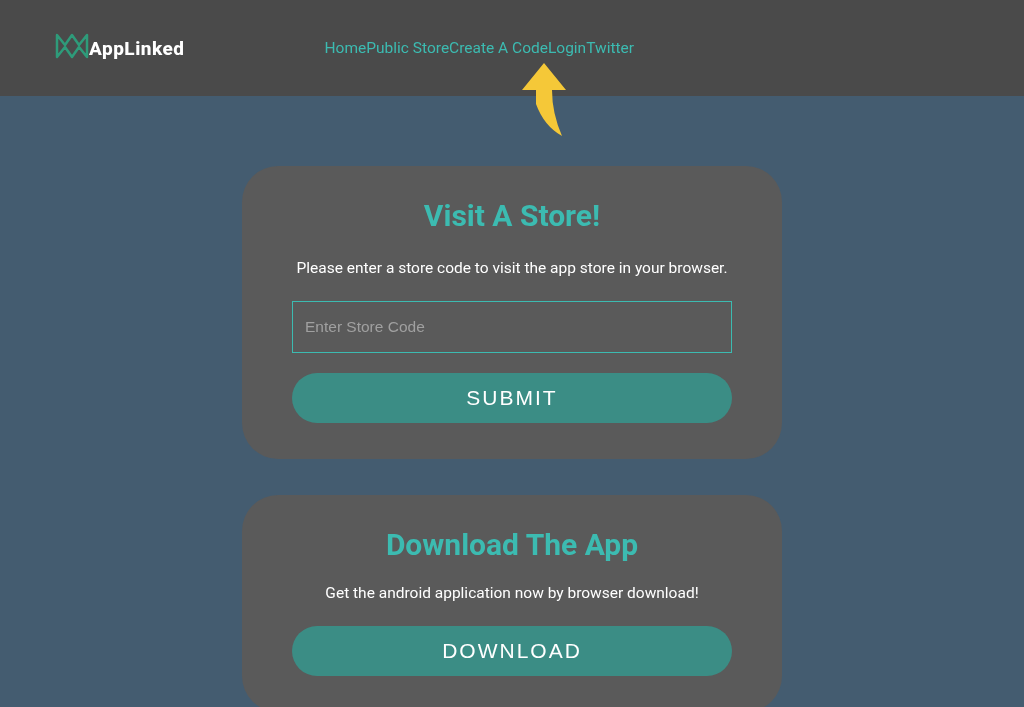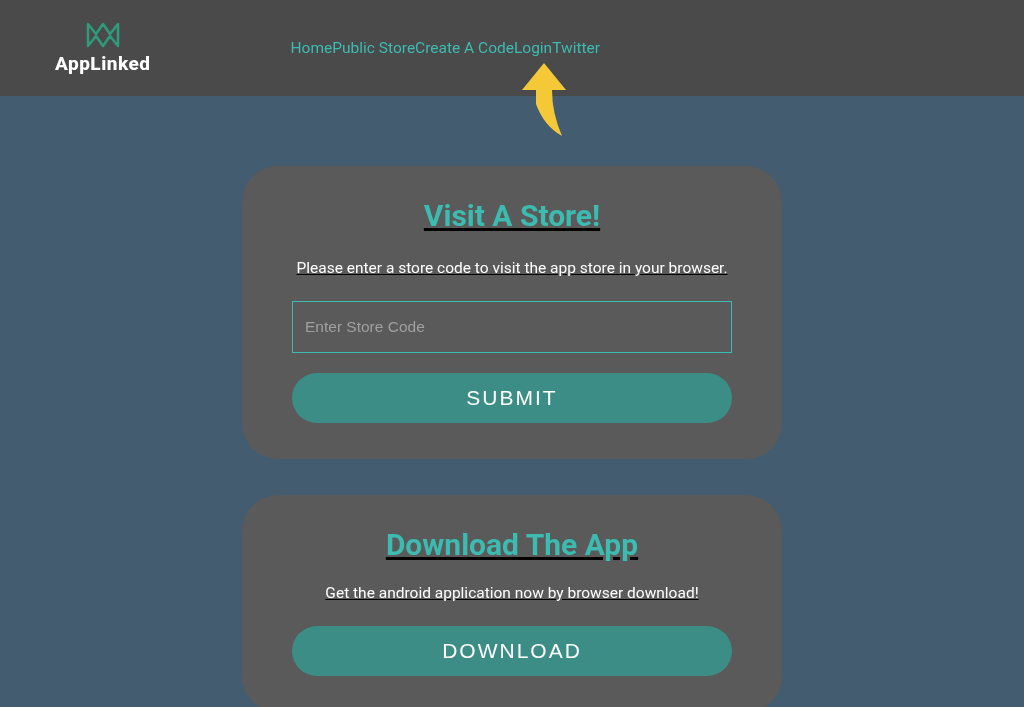--- a/index.html
+++ b/index.html
@@ -16,21 +16,21 @@
     }
     .header {
       background: #4a4a4a;
       height: 96px;
       display: flex;
       align-items: center;
       padding: 0 20px;
     }
     .logo-block {
       display: flex;
-      flex-direction: column;
+      flex-direction: row;
       align-items: center;
       margin-left: 35px;
     }
     .logo-icon {
       width: 34px;
       height: 26px;
       margin-bottom: 4px;
     }
     .logo-text {
       color: white;
@@ -63,21 +63,20 @@
       flex-direction: column;
       align-items: center;
       gap: 36px;
     }
     .card {
       background: #5a5a5a;
       border-radius: 36px;
       width: 540px;
       padding: 32px 50px 36px 50px;
       text-align: center;
-      text-decoration: underline;
     }
     .card h2 {
       color: #3cbbb1;
       font-size: 30px;
       font-weight: 700;
       margin-bottom: 26px;
     }
     .card p {
       color: white;
       font-size: 15.5px;

